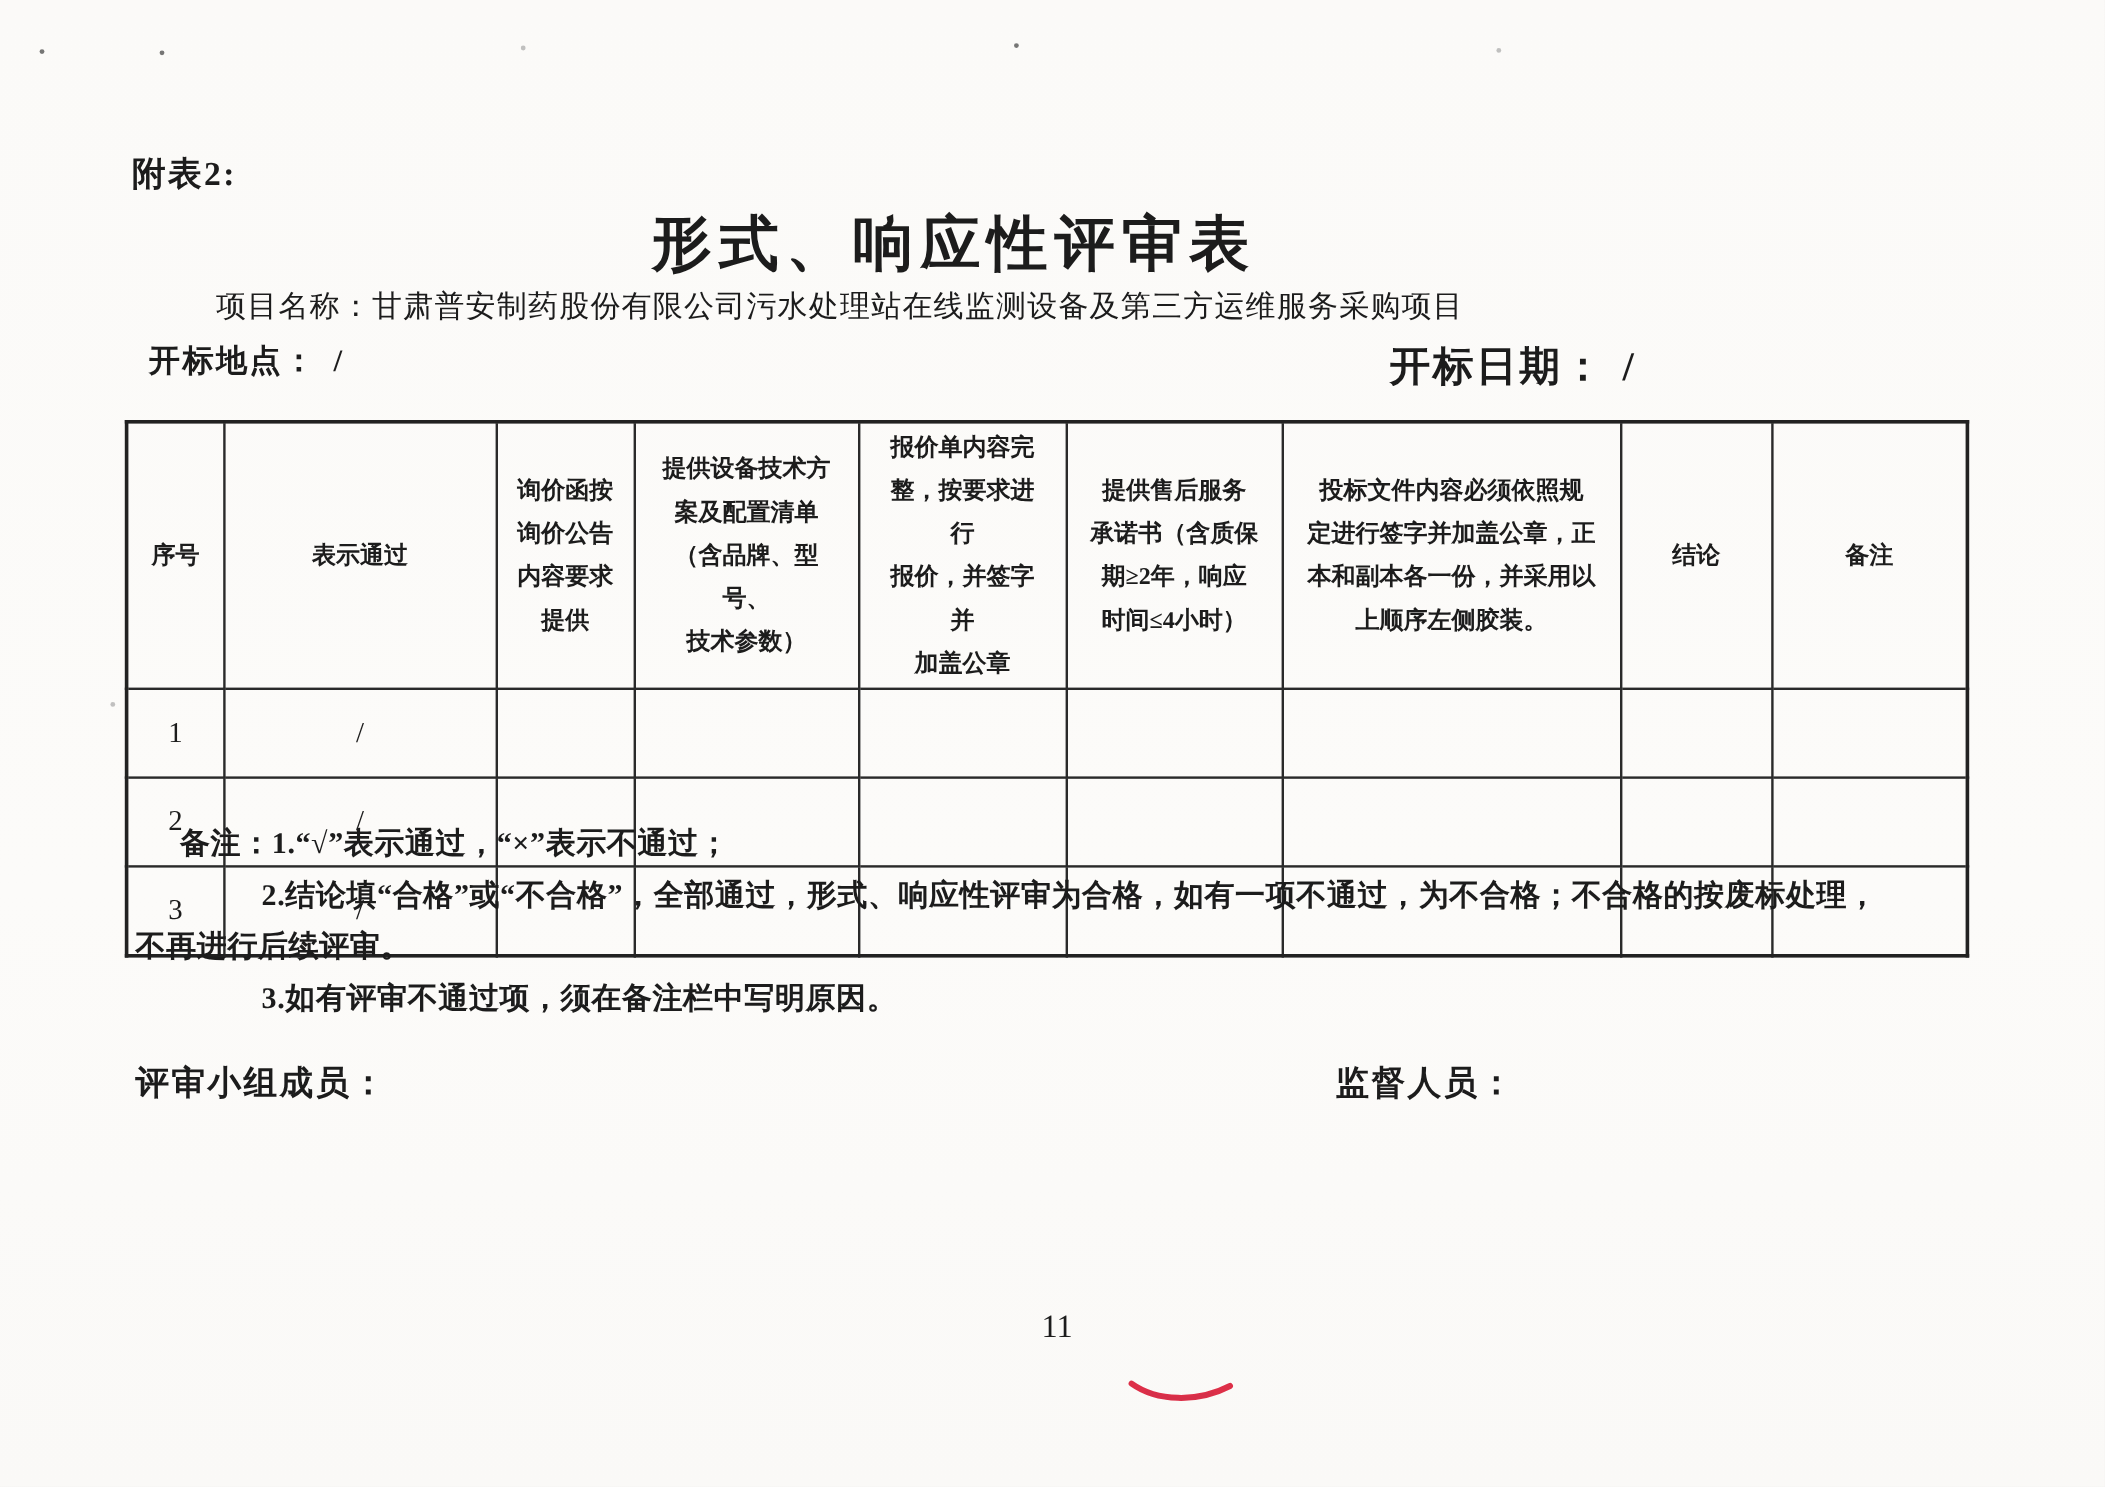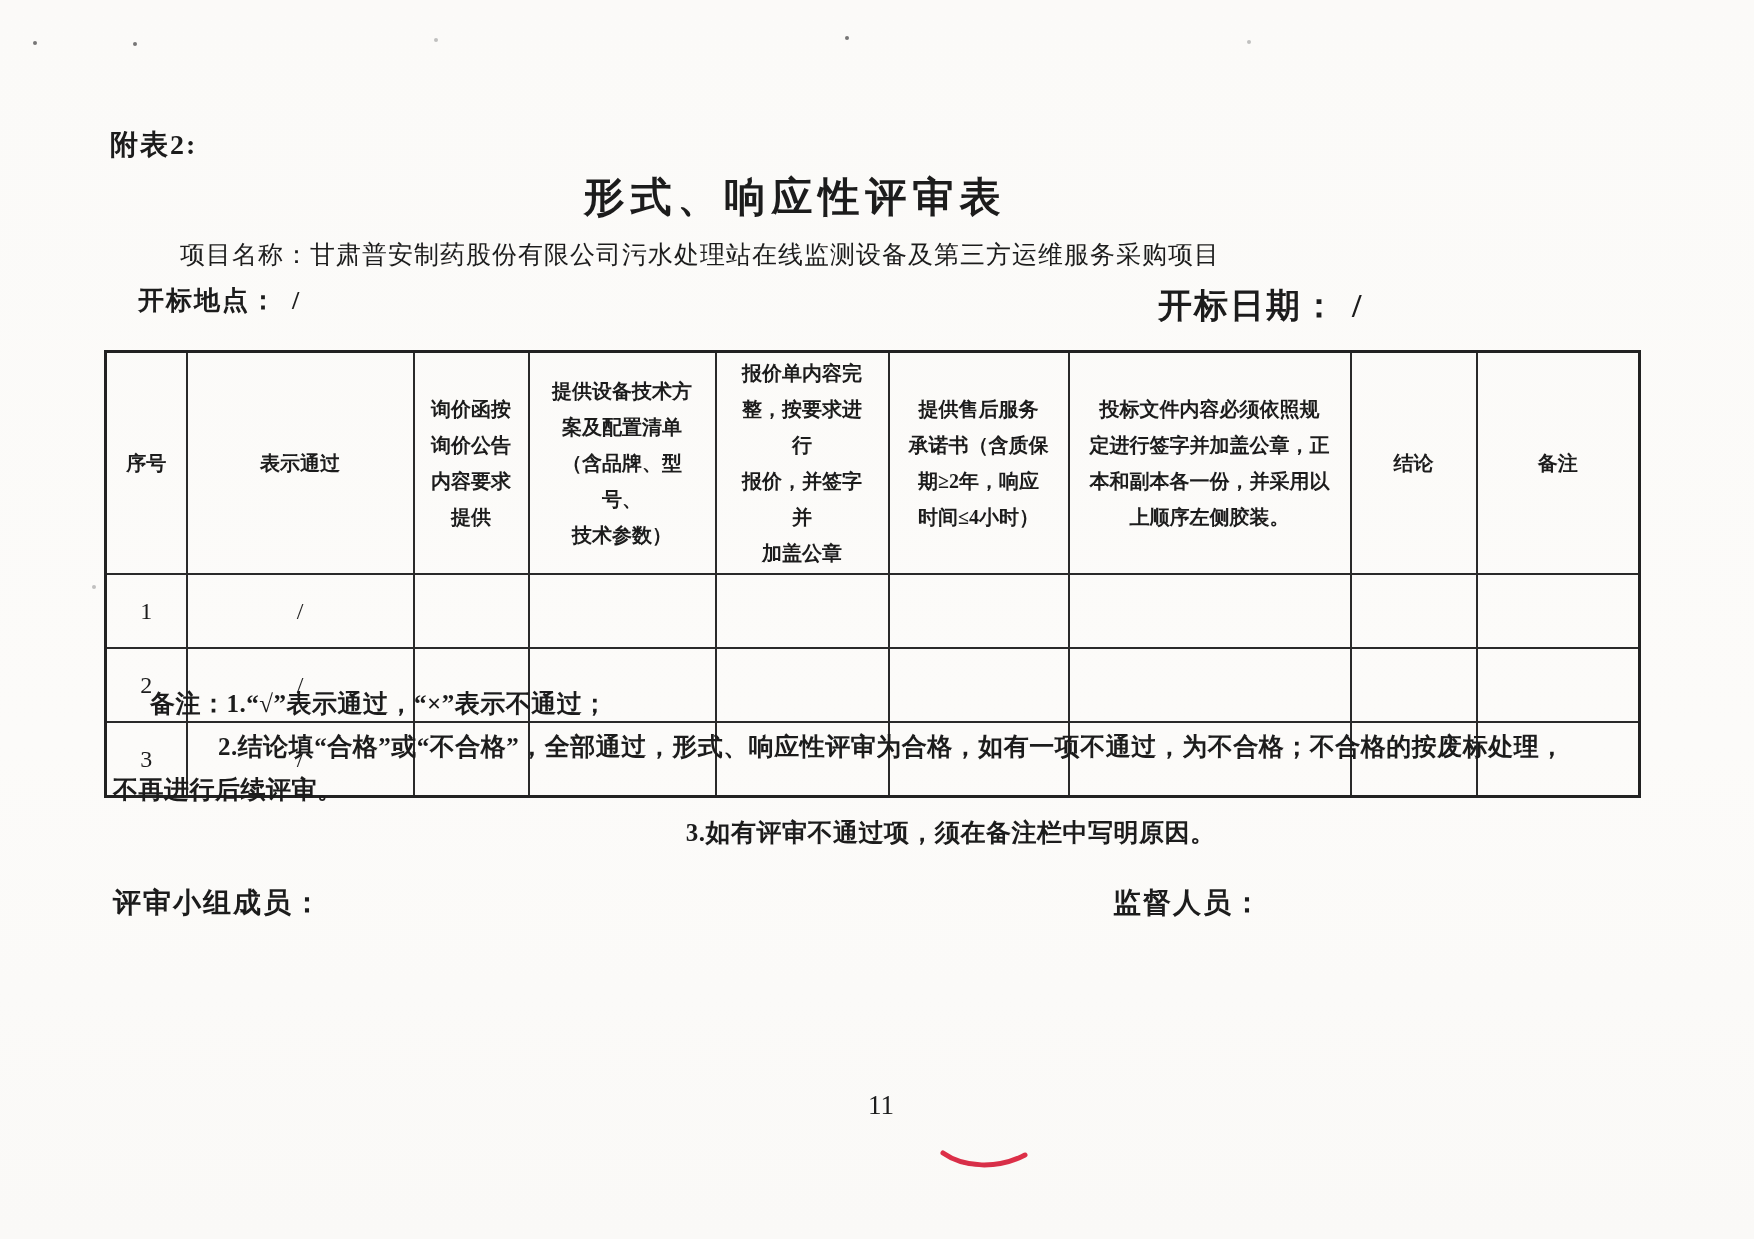--- a/index.html
+++ b/index.html
@@ -15,29 +15,29 @@
     position:absolute;inset:0;
     background:linear-gradient(180deg,#fbfaf8 0%,#fcfbf9 60%,#faf9f7 100%);
   }
   .annex{
     position:absolute;left:110px;top:126px;
     font-size:28px;font-weight:bold;letter-spacing:2px;
   }
   .doc-title{
     position:absolute;left:0;top:170px;width:1590px;
     text-align:center;
-    font-size:41px;font-weight:bold;letter-spacing:6px;
+    font-size:50px;font-weight:bold;letter-spacing:6px;
   }
   .project-line{
     position:absolute;left:180px;top:238px;
     font-size:25px;font-weight:normal;letter-spacing:1px;
     white-space:nowrap;
   }
   .meta-left{
-    position:absolute;left:138px;top:283px;
+    position:absolute;left:124px;top:283px;
     font-size:26px;font-weight:bold;letter-spacing:2px;
   }
   .meta-right{
     position:absolute;left:1158px;top:283px;
     font-size:34px;font-weight:bold;letter-spacing:2px;
   }
   .meta-value{font-weight:bold;padding-left:14px;}
   table.review{
     position:absolute;left:104px;top:350px;
     border-collapse:collapse;table-layout:fixed;
@@ -58,21 +58,21 @@
   }
   tr.data-row td{height:68px;font-size:24px;}
   td.slash-cell{font-size:26px;}
   .notes{
     position:absolute;left:113px;top:682px;width:1570px;
     font-size:25px;font-weight:bold;
     line-height:43px;letter-spacing:0.5px;
   }
   .notes .n1{margin:0 0 0 37px;}
   .notes .n2{margin:0;text-indent:105px;white-space:pre-line;}
-  .notes .n3{margin:0 0 0 105px;text-align:center;}
+  .notes .n3{margin:0 0 0 105px;}
   .notes-label{font-weight:bold;}
   .footer-left{
     position:absolute;left:113px;top:884px;
     font-size:28px;font-weight:bold;letter-spacing:2px;
   }
   .footer-right{
     position:absolute;left:1113px;top:884px;
     font-size:28px;font-weight:bold;letter-spacing:2px;
   }
   .page-number{

